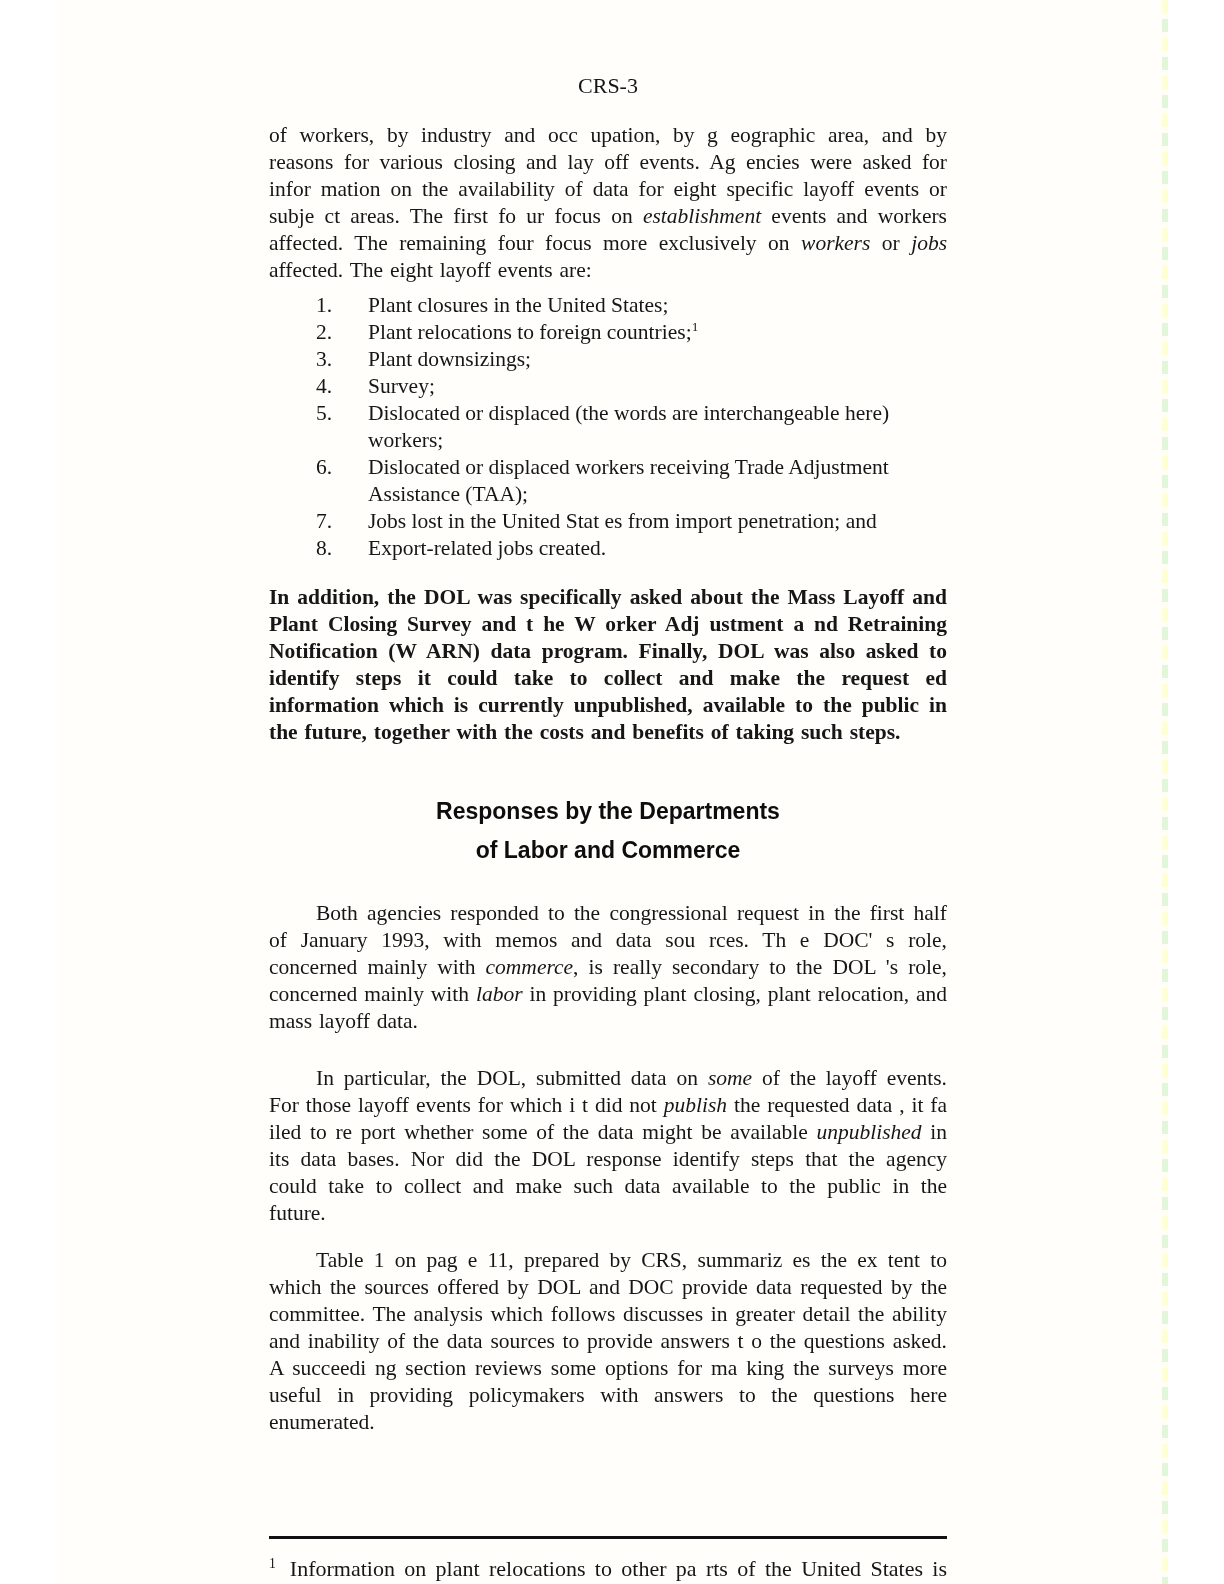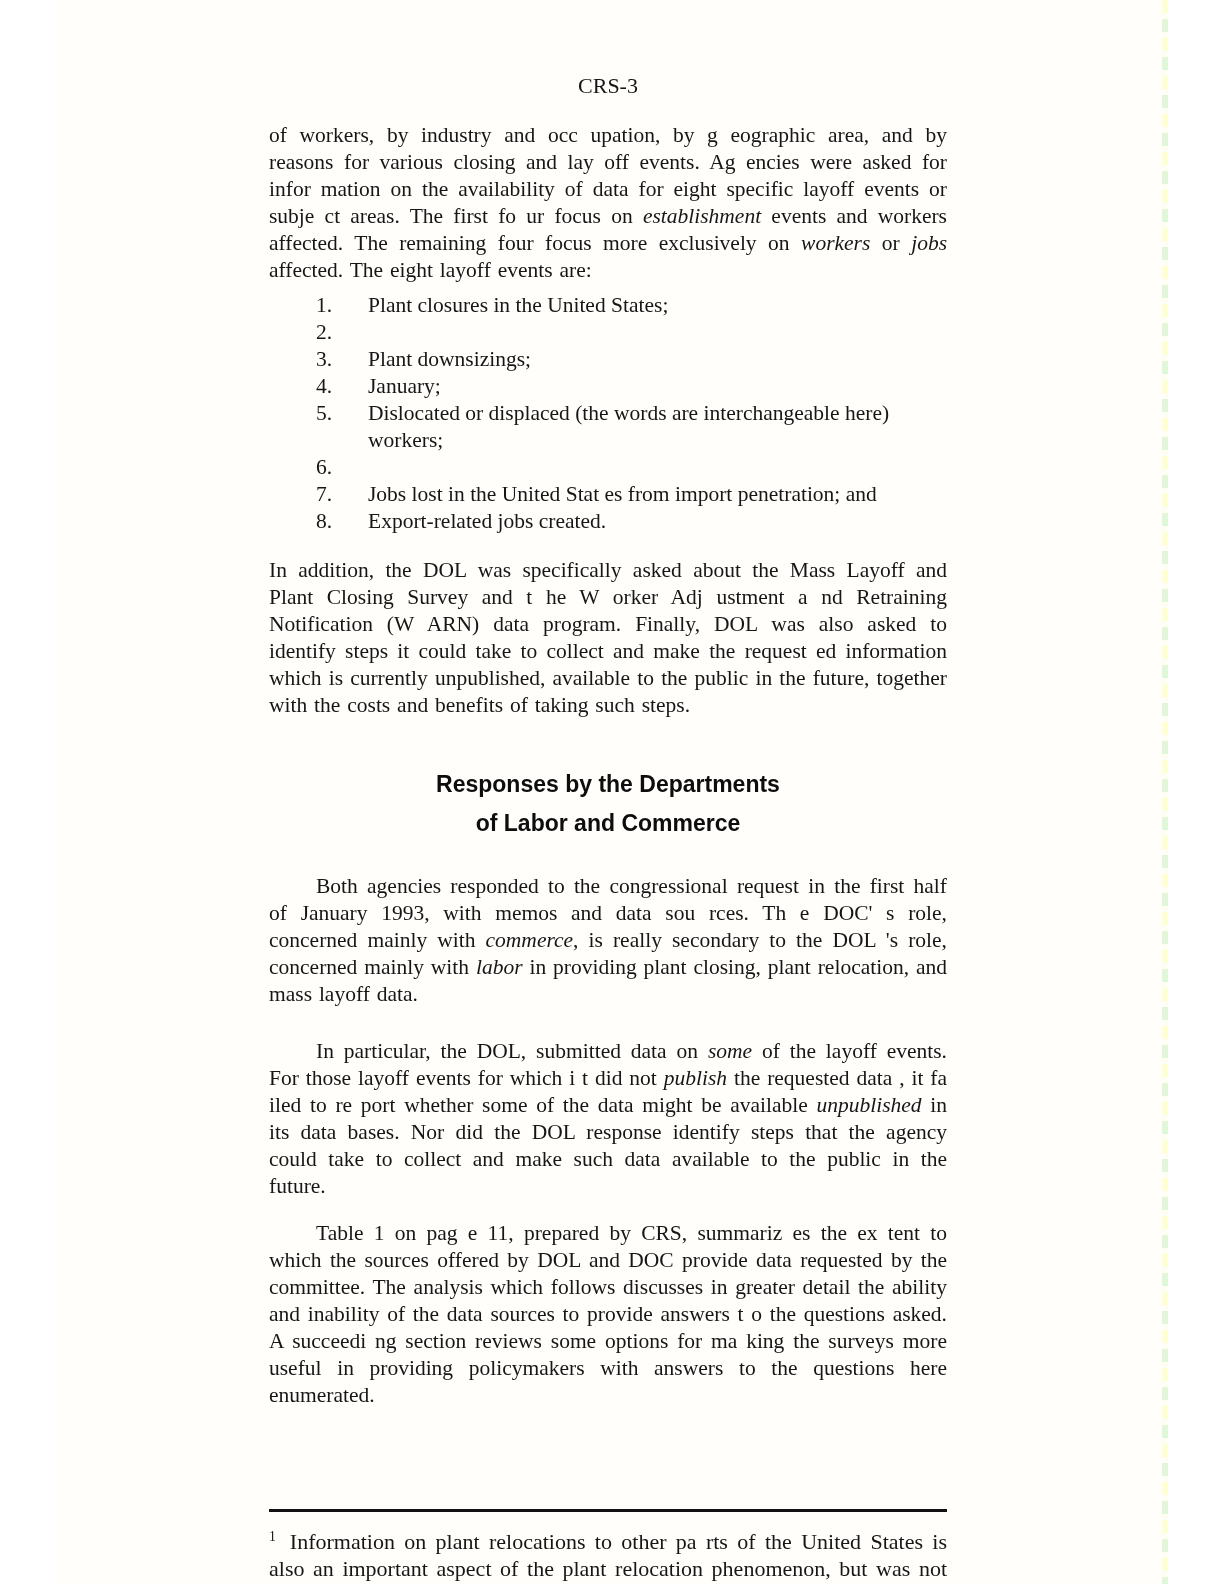--- a/index.html
+++ b/index.html
@@ -40,21 +40,21 @@
     margin: 0 0 23px 0;
   }
   .body-text {
     font-size: 21.5px;
     line-height: 27px;
     text-align: justify;
     word-spacing: 1.5px;
     margin: 0;
   }
   .para-intro      { margin-bottom: 8px; }
-  .para-standard   { margin-bottom: 0; }
+  .para-standard   { margin-bottom: 0; font-weight: bold; }
   .indent-first    { text-indent: 47px; }
   .layoff-list {
     font-size: 21.5px;
     line-height: 27px;
     margin: 0 0 22px 0;
   }
   .list-row { display: flex; }
   .list-num {
     flex: none;
     width: 52px;
@@ -105,35 +105,37 @@
 
   <p class="body-text para-intro"><span>of workers, by industry and occ upation, by g eographic area, and by reasons for various closing and lay off events.  Ag encies were asked for infor mation on the availability of data for eight specific layoff events or subje ct areas.  The first fo ur focus on </span><em>establishment</em><span> events and workers affected.  The remaining four focus more exclusively on </span><em>workers</em><span> or </span><em>jobs</em><span> affected.  The eight layoff events are:</span></p>
 
   <div class="layoff-list">
       <div class="list-row">
         <span class="list-num">1.</span>
         <span class="list-text"><span>Plant closures in the United States;</span></span>
       </div>
       <div class="list-row">
         <span class="list-num">2.</span>
+        <span class="list-text"><span>Plant relocations to foreign countries;</span><sup>1</sup></span>
       </div>
       <div class="list-row">
         <span class="list-num">3.</span>
         <span class="list-text"><span>Plant downsizings;</span></span>
       </div>
       <div class="list-row">
         <span class="list-num">4.</span>
-        <span class="list-text"><span>January;</span></span>
+        <span class="list-text"><span>Survey;</span></span>
       </div>
       <div class="list-row">
         <span class="list-num">5.</span>
         <span class="list-text"><span>Dislocated or displaced (the words are interchangeable here) workers;</span></span>
       </div>
       <div class="list-row">
         <span class="list-num">6.</span>
+        <span class="list-text"><span>Dislocated or displaced workers receiving Trade Adjustment Assistance (TAA);</span></span>
       </div>
       <div class="list-row">
         <span class="list-num">7.</span>
         <span class="list-text"><span>Jobs lost in the United Stat es from import penetration; and</span></span>
       </div>
       <div class="list-row">
         <span class="list-num">8.</span>
         <span class="list-text"><span>Export-related jobs created.</span></span>
       </div>
     </div>

